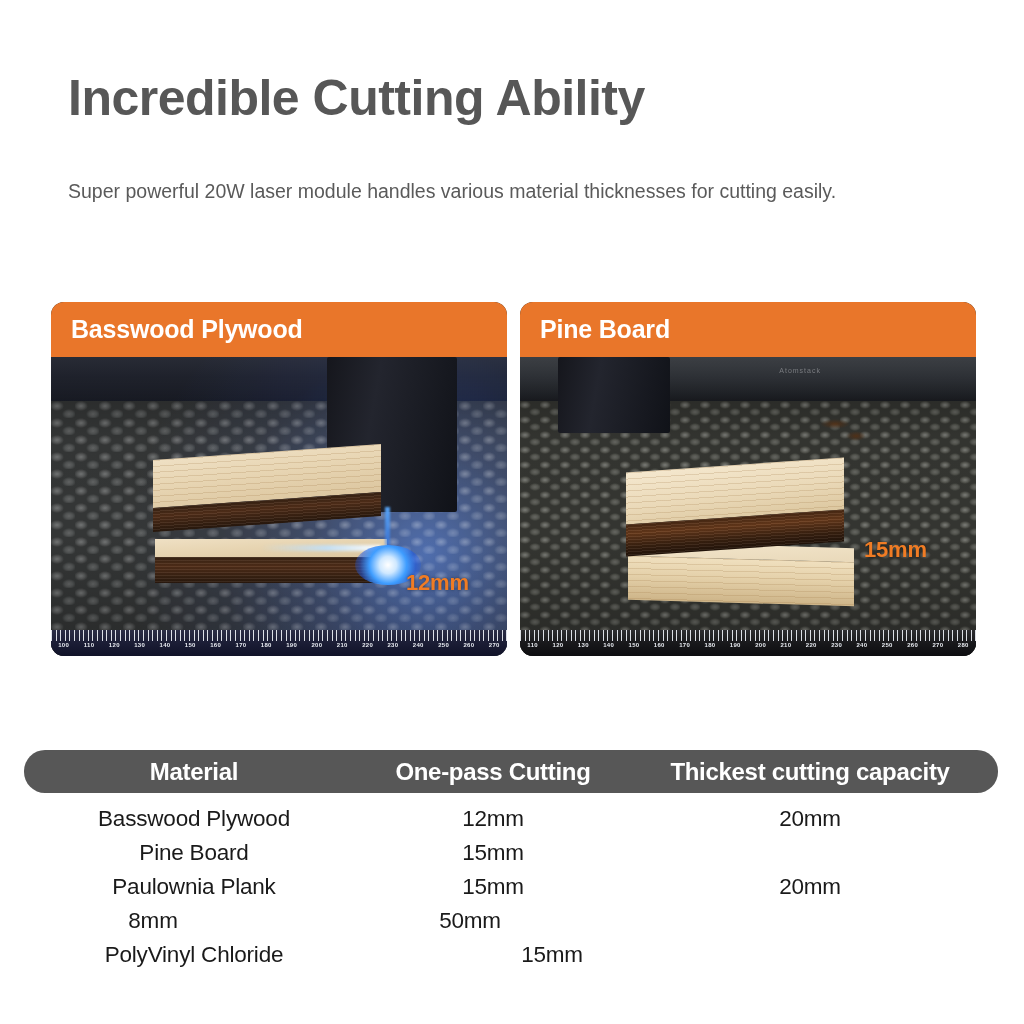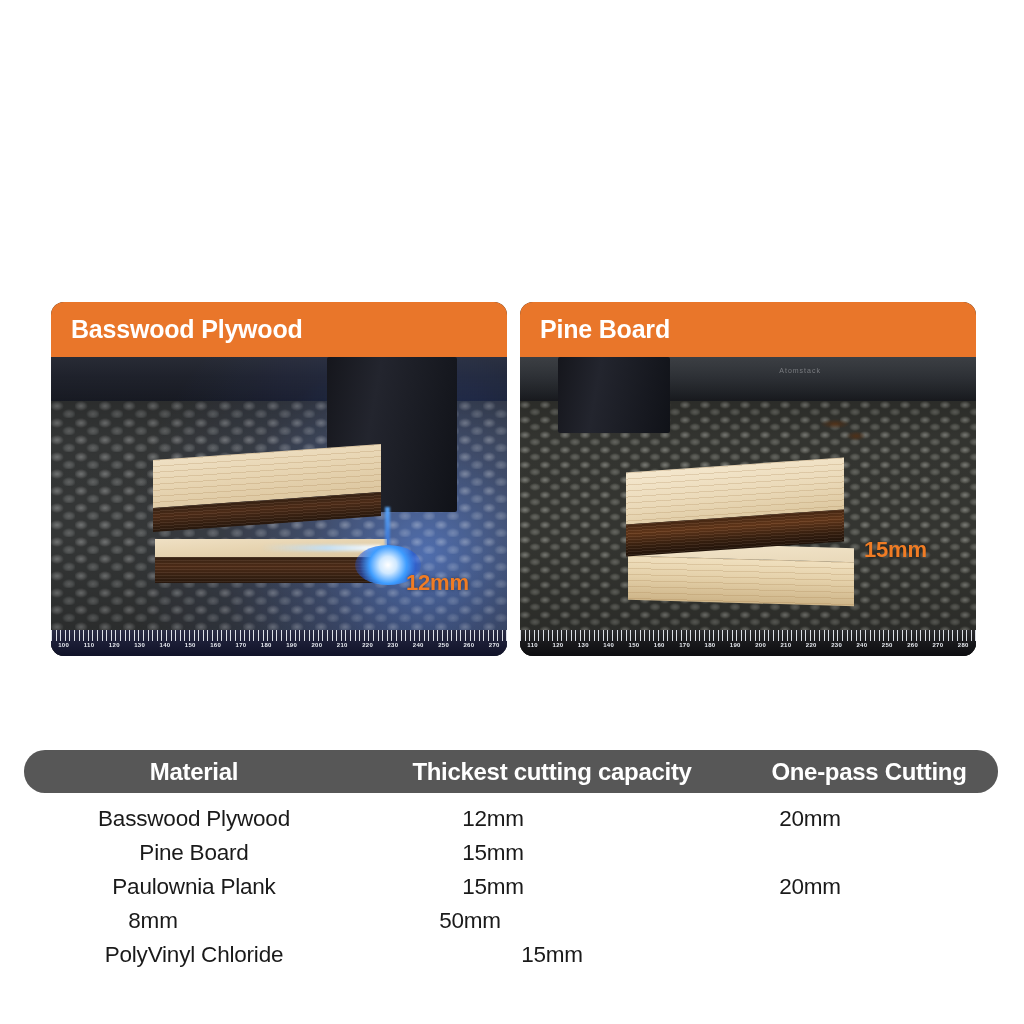--- a/index.html
+++ b/index.html
@@ -291,20 +291,22 @@
     color: #1a1a1a;
     font-size: 22.5px;
     letter-spacing: -0.2px;
   }
 </style>
 </head>
 <body>
 
 <div class="page">
 
+  <h1 class="headline">Incredible Cutting Ability</h1>
+  <p class="subhead">Super powerful 20W laser module handles various material thicknesses for cutting easily.</p>
 
   <div class="cards">
 
     <div class="card">
       <div class="card-header">
         <span class="card-header-title">Basswood Plywood</span>
       </div>
 
       <div class="photo">
         <div class="rail"></div>
@@ -424,22 +426,22 @@
           </div>
         </div>
       </div>
     </div>
   </div>
 
   <div class="table">
 
     <div class="table-head">
       <div class="th col1">Material</div>
+      <div class="th col2">One-pass Cutting</div>
       <div class="th col3">Thickest cutting capacity</div>
-      <div class="th col2">One-pass Cutting</div>
     </div>
 
     <div class="table-body">
 
       <div class="tr">
         <div class="td col1">Basswood Plywood</div>
         <div class="td col2">12mm</div>
         <div class="td col3">20mm</div>
       </div>
 

